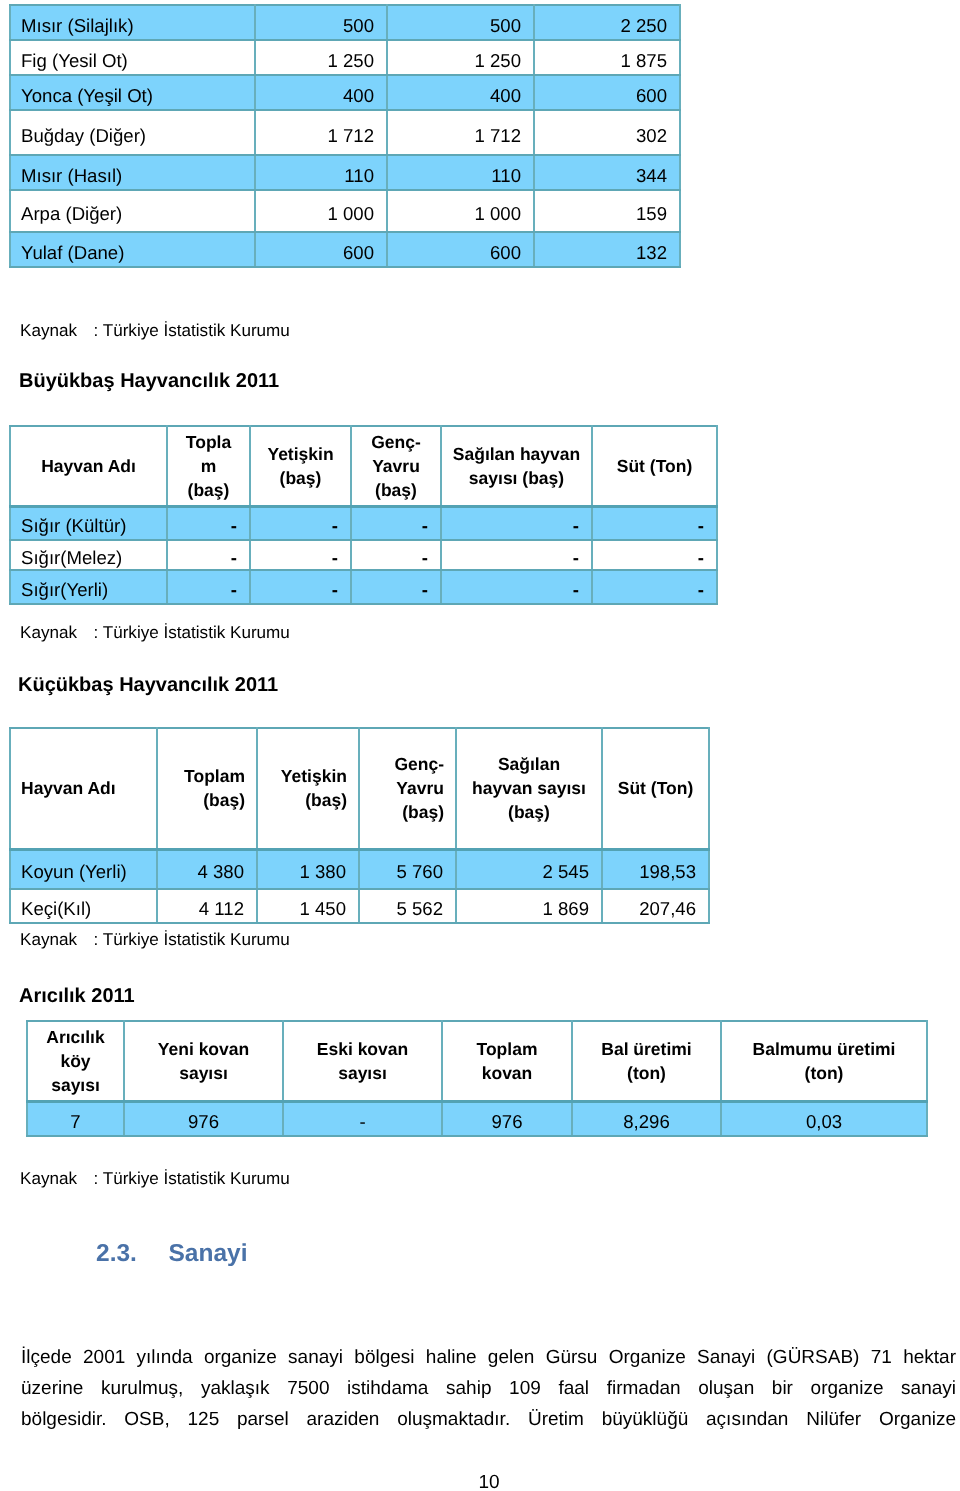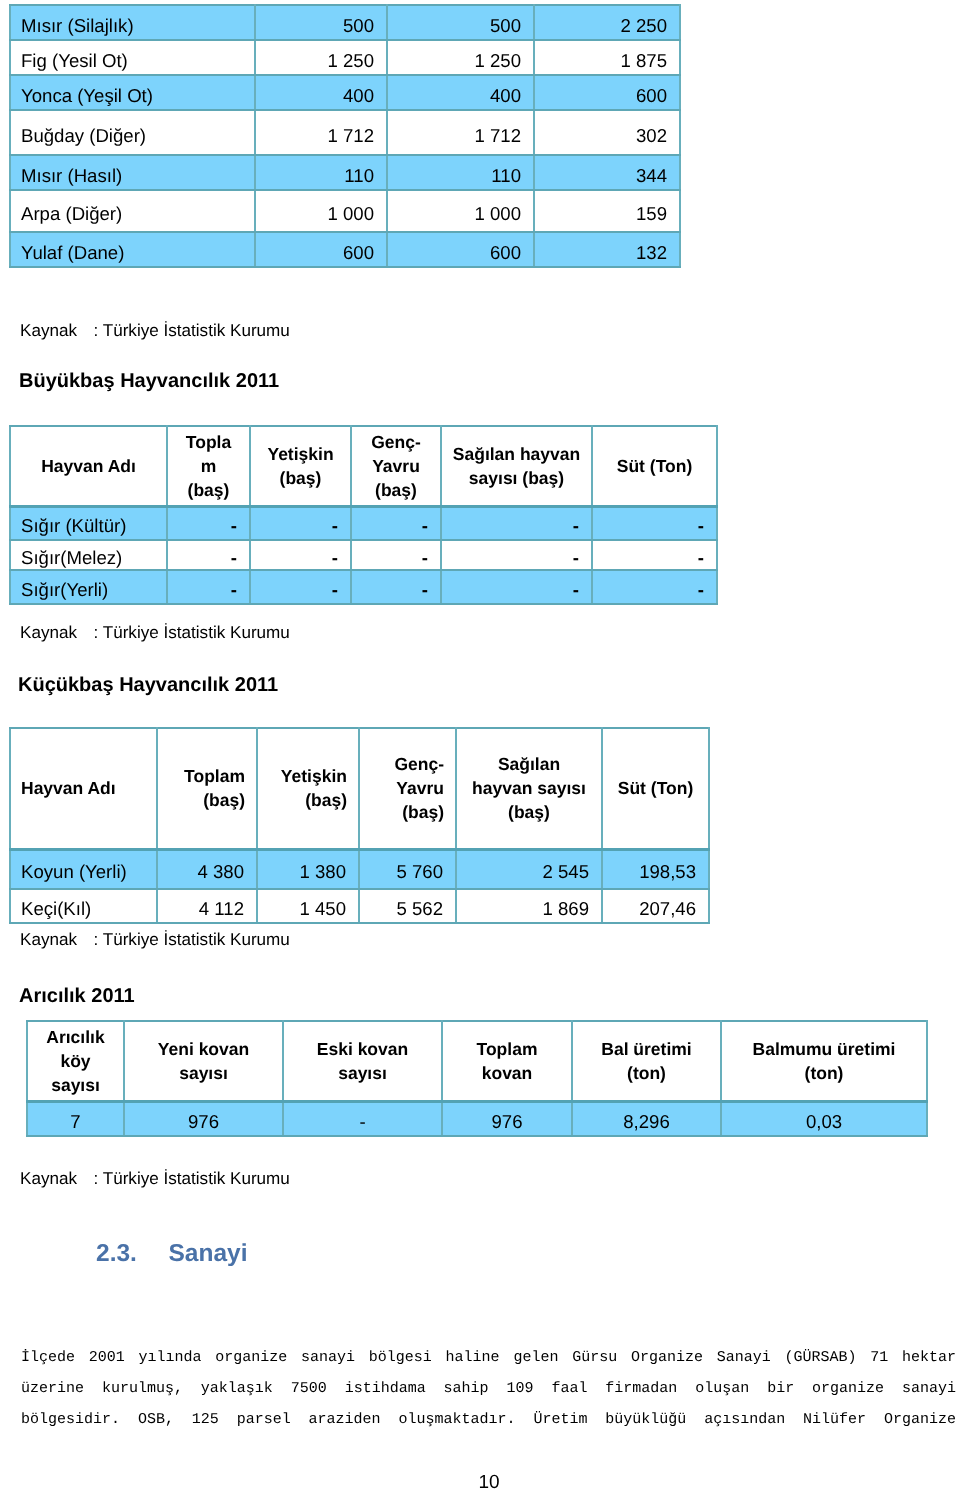--- a/index.html
+++ b/index.html
@@ -10,21 +10,21 @@
   table.t td{border-left:2px solid #68AFBC;border-right:2px solid #68AFBC;border-top:2px solid #5EA7B5;border-bottom:2px solid #5EA7B5;padding:6px 0 0 0;vertical-align:middle;font-size:18.6px;line-height:22px;}
   table.t tr.hdr td{font-weight:bold;text-align:center;background:#fff;font-size:17.5px;line-height:24px;padding:0 4px;border-bottom:3px solid #53A2B3;}
   .shade{background:#7dd3fc;}
   table.t td.ctr{text-align:center;}
   .b{font-weight:bold;}
   table.t td.num{text-align:right;padding-right:12px;}
   table.t td.nm{text-align:left;padding-left:10px;}
   .kaynak{font-size:17.1px;white-space:nowrap;}
   .sect{font-weight:bold;font-size:20px;}
   .h2{color:#4A72A8;font-weight:bold;font-size:24.5px;white-space:nowrap;}
-  .para{font-size:15px;line-height:31px;font-family:Liberation Mono, monospace;}
+  .para{font-size:19px;line-height:31px;}
   .pline{text-align:justify;text-align-last:justify;white-space:nowrap;}
   .pageno{font-size:19px;text-align:center;}
 </style>
 </head>
 <body>
 <div class="page">
 
   <table class="t abs" style="left:9px;top:4px;width:670px;">
     <colgroup>
         <col style="width:245px">

